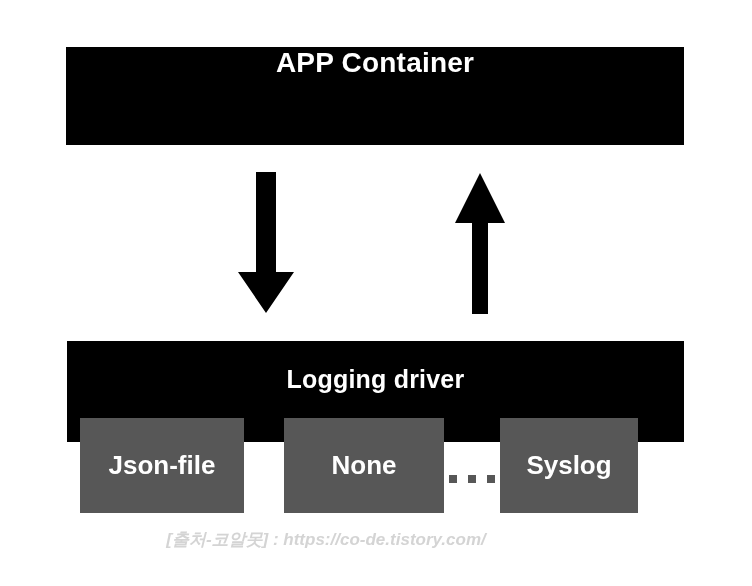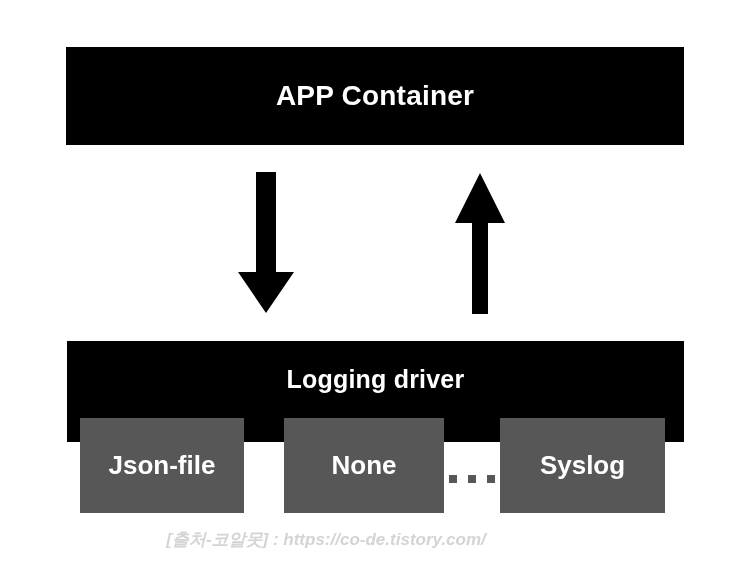--- a/index.html
+++ b/index.html
@@ -17,21 +17,21 @@
     background: #ffffff;
     overflow: hidden;
   }
 
   
   .black-box {
     position: absolute;
     background: #000000;
     color: #ffffff;
     display: flex;
-    align-items: center;
+    align-items: flex-start;
     justify-content: center;
     font-weight: bold;
     letter-spacing: 0.2px;
   }
   #app-container-box {
     left: 66px;
     top: 47px;
     width: 618px;
     height: 98px;
     font-size: 28px;
@@ -73,21 +73,21 @@
     display: flex;
     align-items: center;
     justify-content: center;
     font-size: 26px;
     font-weight: bold;
     top: 418px;
     height: 95px;
   }
   #driver-json-file { left: 80px;  width: 164px; }
   #driver-none      { left: 284px; width: 160px; }
-  #driver-syslog    { left: 500px; width: 165px; }
+  #driver-syslog    { left: 500px; width: 138px; }
 
   
   #driver-ellipsis {
     position: absolute;
     left: 449px;
     top: 474px;
     width: 46px;
     height: 9px;
     display: flex;
     align-items: center;

